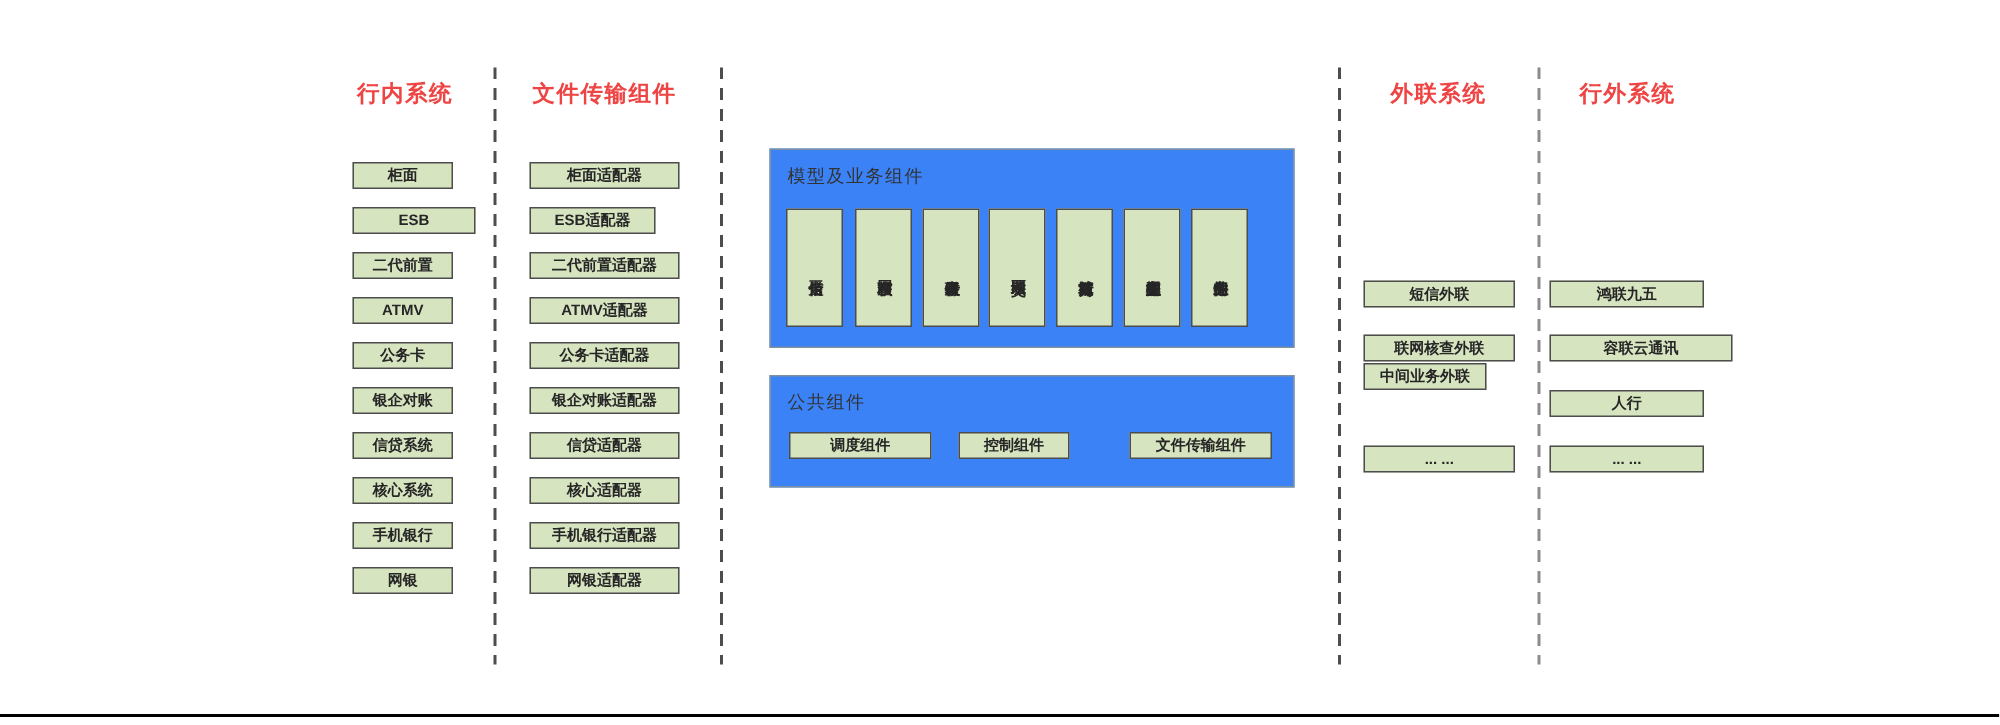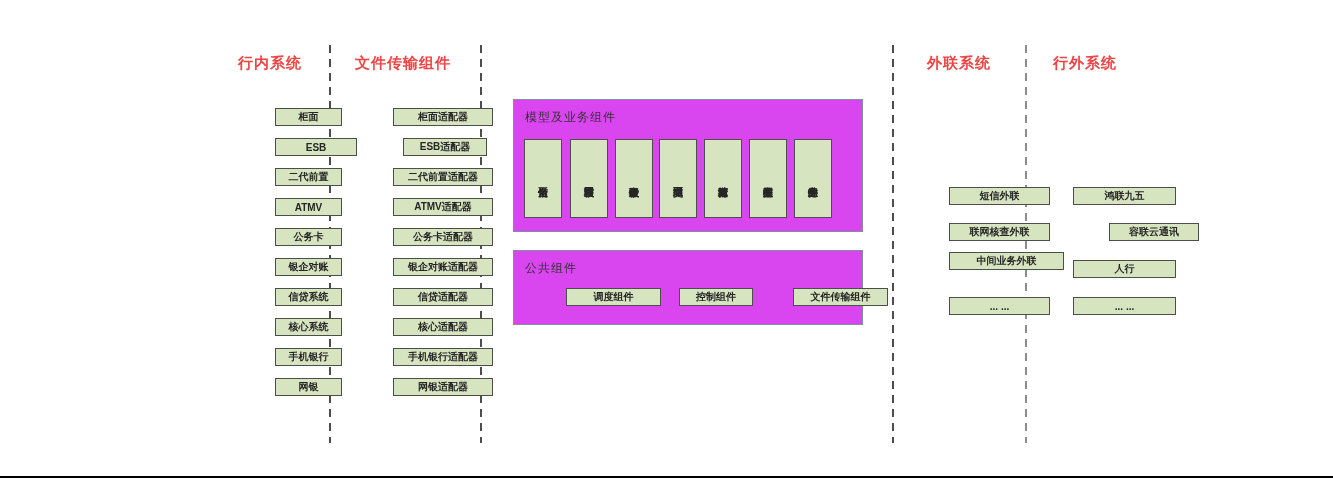--- a/index.html
+++ b/index.html
@@ -15,24 +15,24 @@
   .vline{
     position:absolute;top:45px;height:398px;width:2px;
     background:repeating-linear-gradient(to bottom,#4d4d4d 0 8px,transparent 8px 14px);
   }
   .vline.light{
     background:repeating-linear-gradient(to bottom,#8c8c8c 0 8px,transparent 8px 14px);
   }
   .gbox{
     position:absolute;height:18px;background:#d7e4c0;border:1.5px solid #4d4d4d;
     box-sizing:border-box;display:flex;align-items:center;justify-content:center;
-    font-size:10px;font-weight:bold;color:#262626;white-space:nowrap;overflow:hidden;margin-left:40px;
+    font-size:10px;font-weight:bold;color:#262626;white-space:nowrap;overflow:hidden;
   }
   .panel{
-    position:absolute;left:513px;width:350px;background:#d946ef;
+    position:absolute;left:513px;width:350px;background:#3b82f6;
     border:1px solid #7f8f9f;box-sizing:border-box;
   }
   .panel-label{
     position:absolute;left:11px;top:9px;font-size:12px;color:#333;letter-spacing:1px;
     white-space:nowrap;
   }
   .vbox{
     position:absolute;top:39px;height:79px;width:38px;background:#d7e4c0;
     border:1.5px solid #4d4d4d;box-sizing:border-box;
     display:flex;align-items:center;justify-content:center;
@@ -63,21 +63,21 @@
   <div class="gbox" style="left:235px;top:168px;width:67px">二代前置</div>
   <div class="gbox" style="left:235px;top:198px;width:67px">ATMV</div>
   <div class="gbox" style="left:235px;top:228px;width:67px">公务卡</div>
   <div class="gbox" style="left:235px;top:258px;width:67px">银企对账</div>
   <div class="gbox" style="left:235px;top:288px;width:67px">信贷系统</div>
   <div class="gbox" style="left:235px;top:318px;width:67px">核心系统</div>
   <div class="gbox" style="left:235px;top:348px;width:67px">手机银行</div>
   <div class="gbox" style="left:235px;top:378px;width:67px">网银</div>
 
   <div class="gbox" style="left:353px;top:108px;width:100px">柜面适配器</div>
-  <div class="gbox" style="left:363px;top:138px;width:84px">ESB适配器</div>
+  <div class="gbox" style="left:353px;top:138px;width:84px">ESB适配器</div>
   <div class="gbox" style="left:353px;top:168px;width:100px">二代前置适配器</div>
   <div class="gbox" style="left:353px;top:198px;width:100px">ATMV适配器</div>
   <div class="gbox" style="left:353px;top:228px;width:100px">公务卡适配器</div>
   <div class="gbox" style="left:353px;top:258px;width:100px">银企对账适配器</div>
   <div class="gbox" style="left:353px;top:288px;width:100px">信贷适配器</div>
   <div class="gbox" style="left:353px;top:318px;width:100px">核心适配器</div>
   <div class="gbox" style="left:353px;top:348px;width:100px">手机银行适配器</div>
   <div class="gbox" style="left:353px;top:378px;width:100px">网银适配器</div>
 
   <div class="panel" style="top:99px;height:133px">
@@ -94,23 +94,23 @@
   <div class="panel" style="top:250px;height:75px">
     <div class="panel-label">公共组件</div>
     <div class="gbox" style="left:12px;top:37px;width:95px">调度组件</div>
     <div class="gbox" style="left:125px;top:37px;width:74px">控制组件</div>
     <div class="gbox" style="left:239px;top:37px;width:95px">文件传输组件</div>
   </div>
 
 
   <div class="gbox" style="left:909px;top:187px;width:101px">短信外联</div>
   <div class="gbox" style="left:909px;top:223px;width:101px">联网核查外联</div>
-  <div class="gbox" style="left:909px;top:252px;width:115px">中间业务外联</div>
+  <div class="gbox" style="left:909px;top:242px;width:82px">中间业务外联</div>
   <div class="gbox" style="left:909px;top:297px;width:101px">... ...</div>
 
   <div class="gbox" style="left:1033px;top:187px;width:103px">鸿联九五</div>
-  <div class="gbox" style="left:1069px;top:223px;width:90px">容联云通讯</div>
+  <div class="gbox" style="left:1033px;top:223px;width:122px">容联云通讯</div>
   <div class="gbox" style="left:1033px;top:260px;width:103px">人行</div>
   <div class="gbox" style="left:1033px;top:297px;width:103px">... ...</div>
 
   <div class="hrule"></div>
 
 </div>
 
 </body></html>

